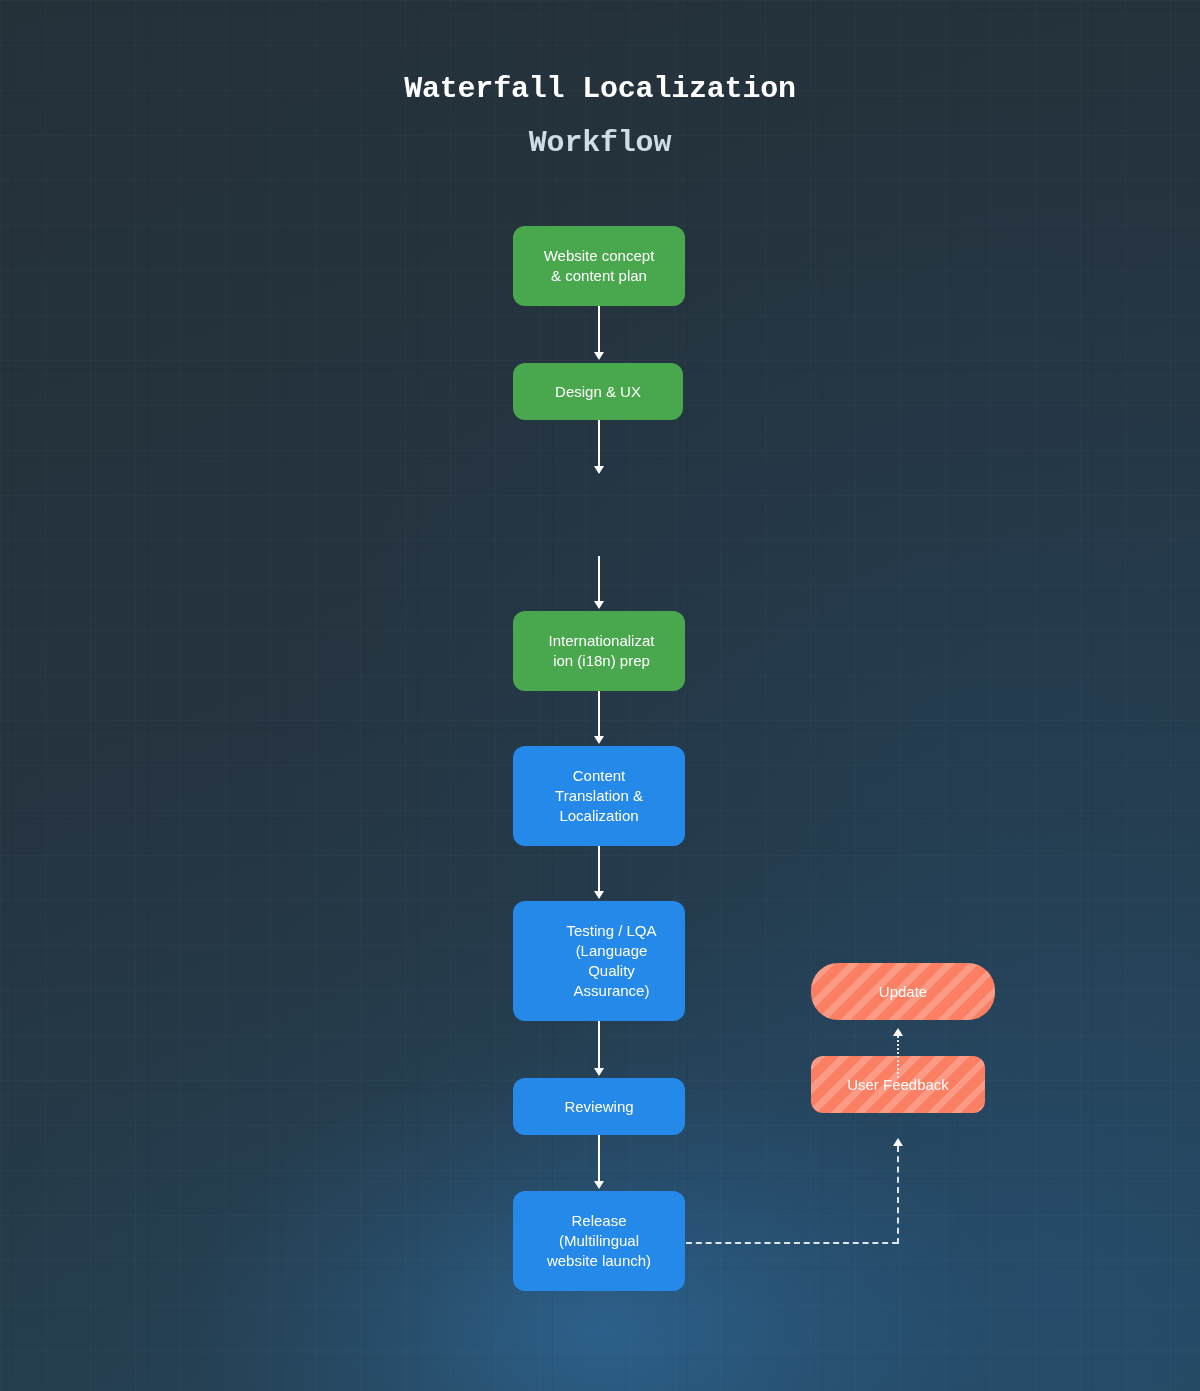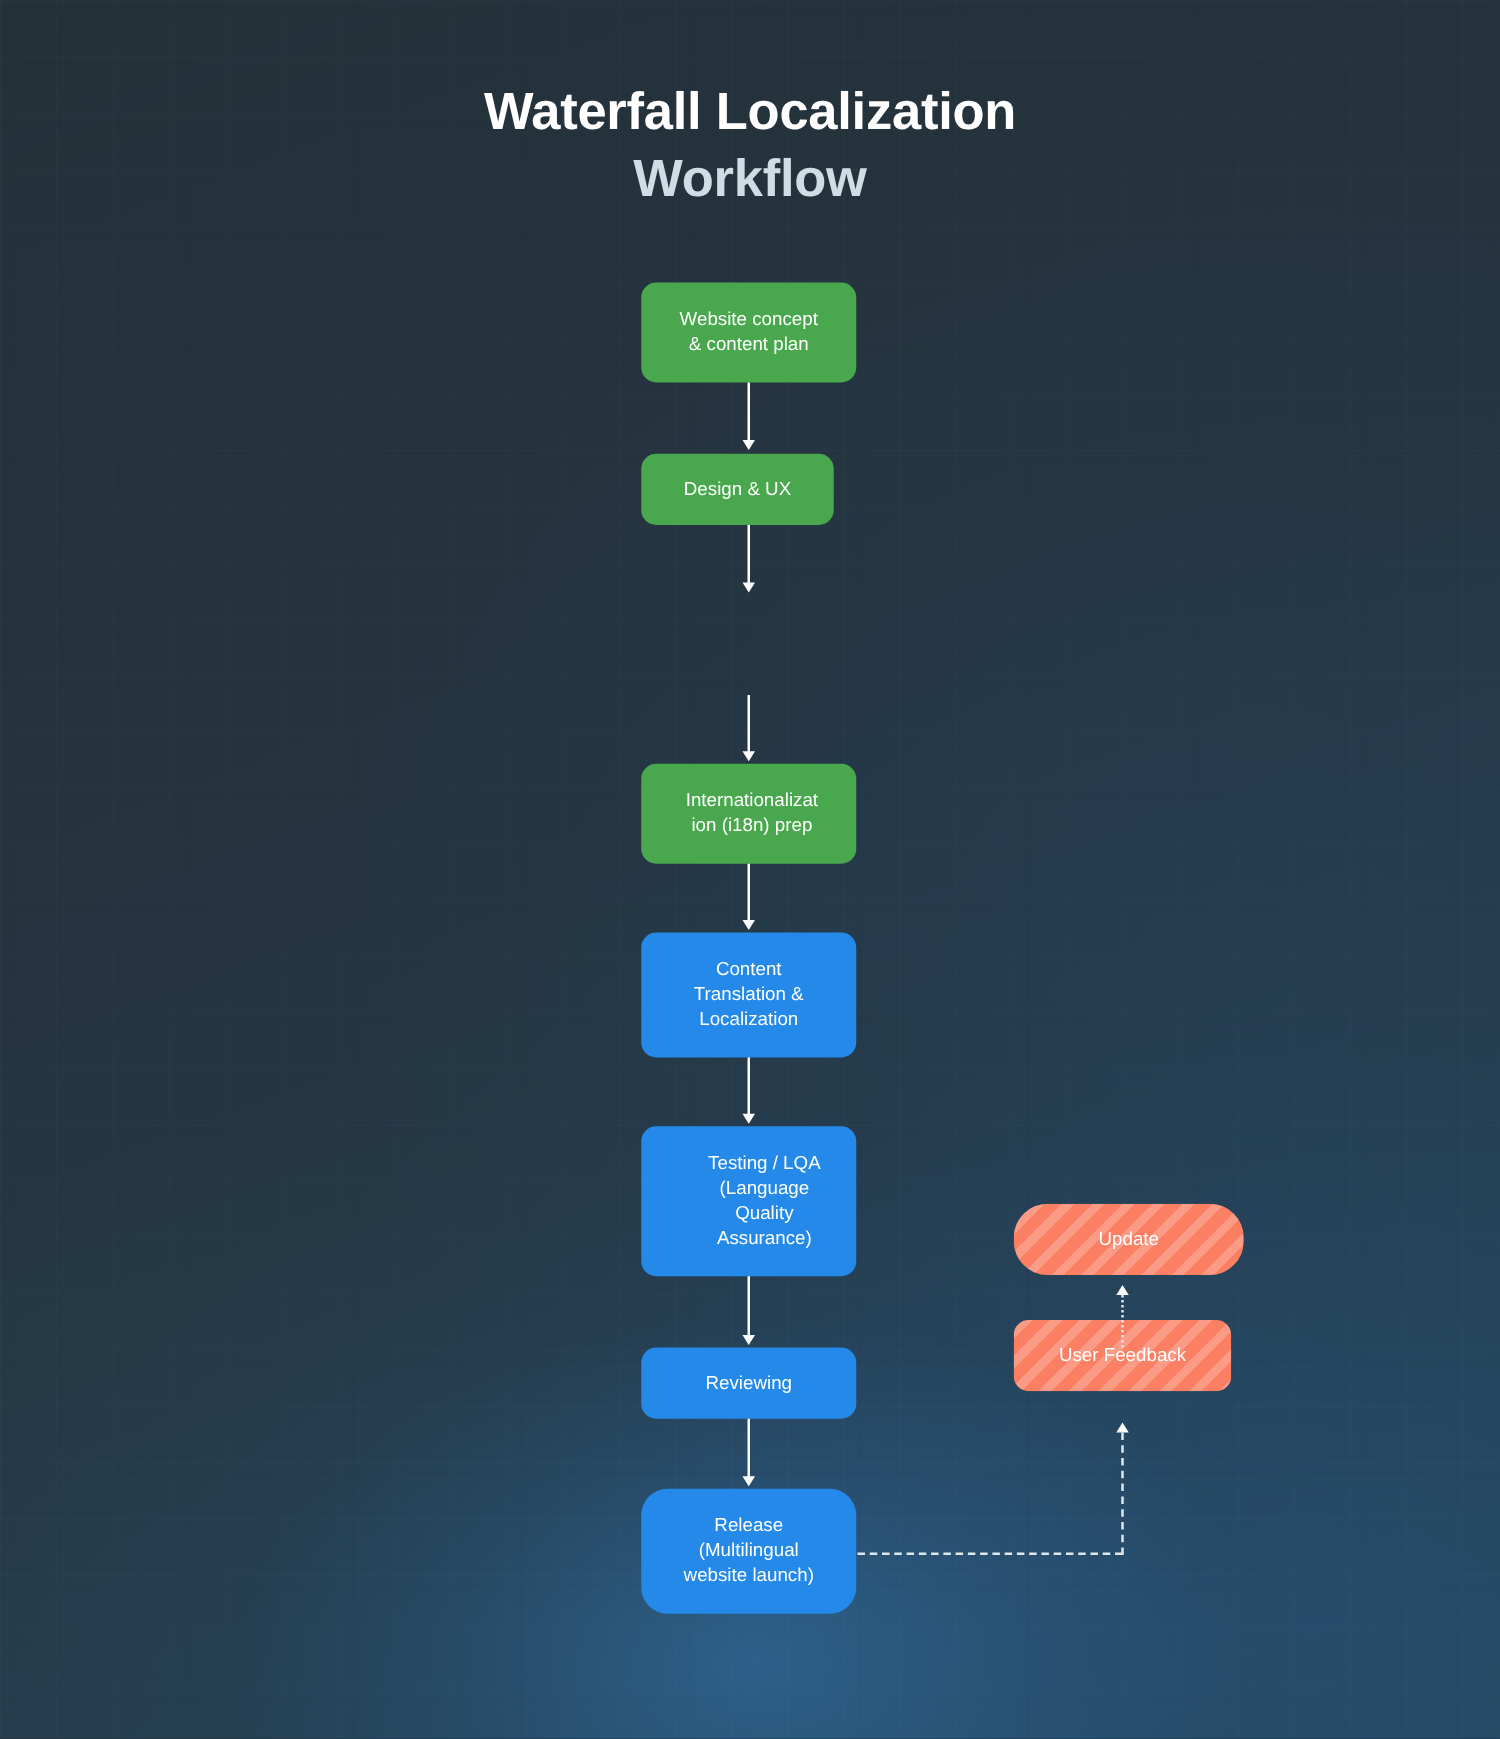--- a/index.html
+++ b/index.html
@@ -50,24 +50,25 @@
   
   #title-block {
     position: absolute;
     left: 0;
     top: 62px;
     width: 1200px;
     text-align: center;
   }
   .title-line {
     display: block;
-    font-size: 42px;
+    font-size: 30px;
     font-weight: 700;
     letter-spacing: -0.2px;
     line-height: 54px;
+    font-family: Liberation Mono, monospace;
   }
   .title-line-1 { color: #ffffff; }
   .title-line-2 { color: #cfdde4; }
 
   
   .node {
     position: absolute;
     box-sizing: border-box;
     border-radius: 12px;
     display: flex;
@@ -150,21 +151,21 @@
   <div id="title-block">
     <span class="title-line title-line-1">Waterfall Localization</span>
     <span class="title-line title-line-2">Workflow</span>
   </div>
 
   <div class="node node-green" style="left:513px; top:226px; width:172px; height:80px;">
     <span class="node-label">Website concept
 &amp; content plan</span>
   </div>
 
-  <div class="node node-green" style="left:513px; top:363px; width:154px; height:57px;">
+  <div class="node node-green" style="left:513px; top:363px; width:170px; height:57px;">
     <span class="node-label">Design &amp; UX</span>
   </div>
 
 
   <div class="node node-green" style="left:513px; top:611px; width:172px; height:80px;padding-left:15px;">
     <span class="node-label">Internationalizat
 ion (i18n) prep</span>
   </div>
 
   <div class="node node-blue" style="left:513px; top:746px; width:172px; height:100px;">
@@ -177,21 +178,21 @@
     <span class="node-label">Testing / LQA
 (Language
 Quality
 Assurance)</span>
   </div>
 
   <div class="node node-blue" style="left:513px; top:1078px; width:172px; height:57px;">
     <span class="node-label">Reviewing</span>
   </div>
 
-  <div class="node node-blue" style="left:513px; top:1191px; width:172px; height:100px;border-radius:21px;">
+  <div class="node node-blue" style="left:513px; top:1191px; width:172px; height:100px;">
     <span class="node-label">Release
 (Multilingual
 website launch)</span>
   </div>
 
   <div class="node node-orange" style="left:811px; top:963px; width:184px; height:57px;border-radius:27px;">
     <span class="node-label">Update</span>
   </div>
 
   <div class="node node-orange" style="left:811px; top:1056px; width:174px; height:57px;">

